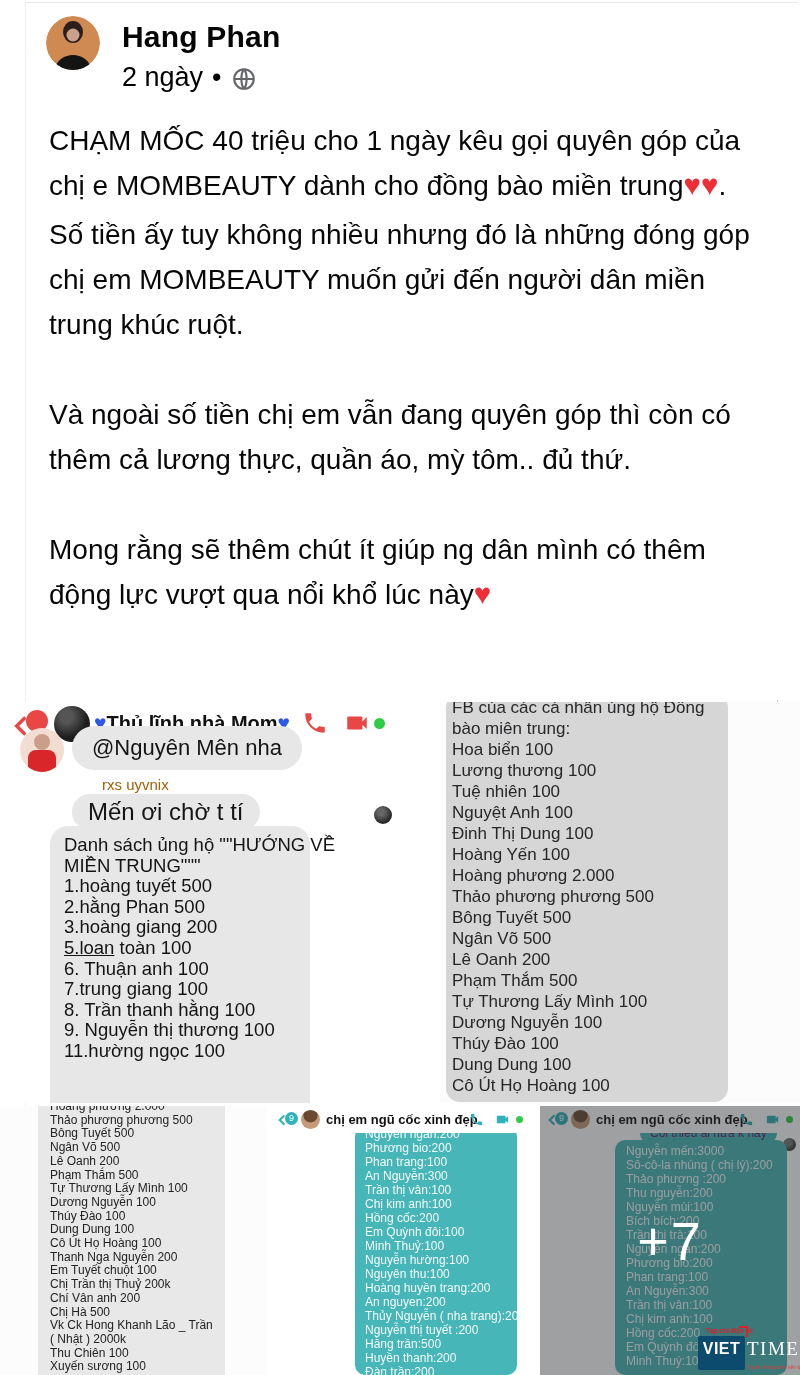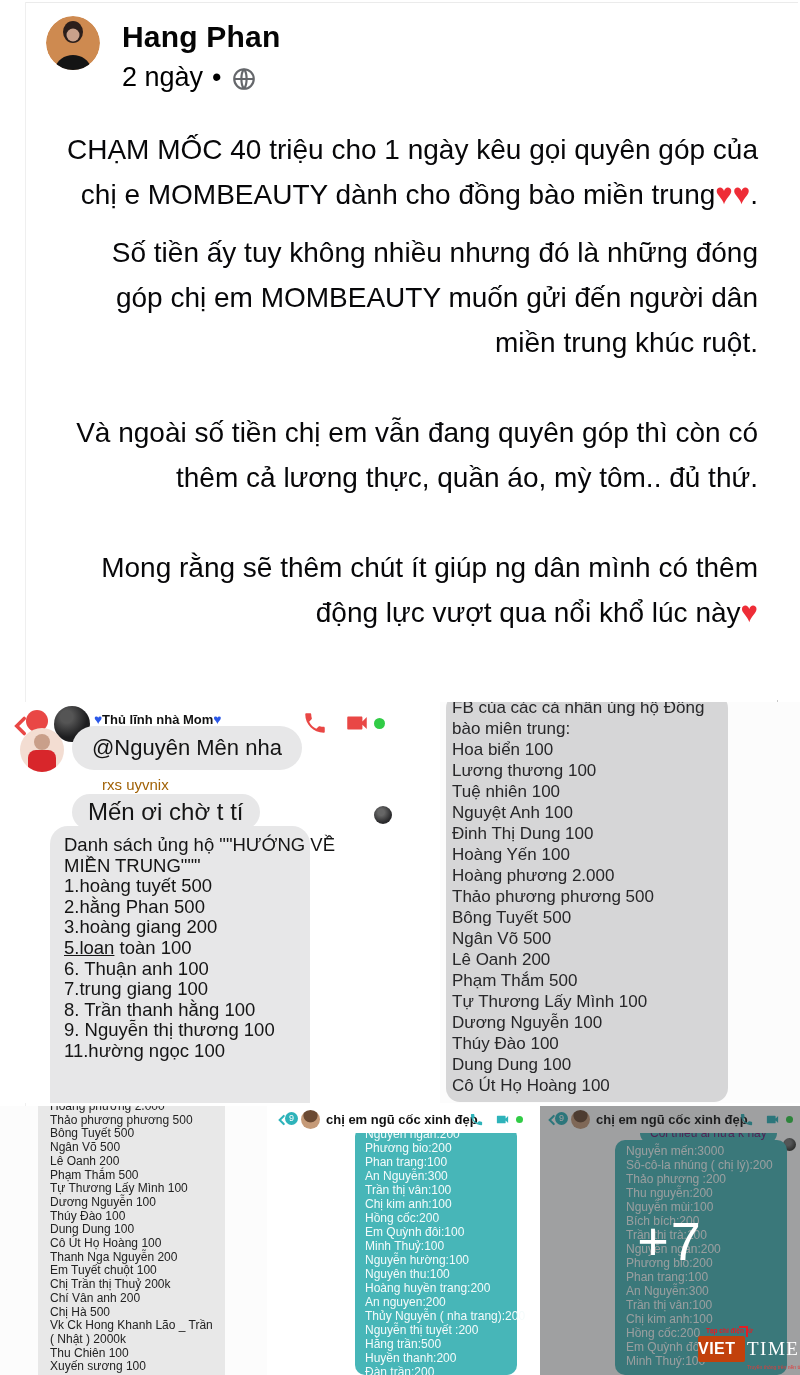--- a/index.html
+++ b/index.html
@@ -12,21 +12,21 @@
   .edge-artifact{left:777px;top:700px;width:1px;height:14px;background:#c9c9c9;}
 
   
   .ph-avatar{left:46px;top:16px;width:54px;height:54px;border-radius:50%;overflow:hidden;}
   .ph-name{left:122px;top:20px;font-size:30px;font-weight:bold;color:#050505;letter-spacing:.2px;}
   .ph-meta{left:122px;top:62px;font-size:27px;color:#000000;display:flex;align-items:center;gap:9px;}
   .globe{width:26px;height:26px;margin-top:2px;}
 
   
   .post-text{left:45px;top:114px;width:726px;font-size:28px;line-height:45px;color:#070709;}
-  .post-text p{margin:13px;text-align:right;}
+  .post-text p{margin:4px;}
   .post-text p.gap{margin-bottom:45px;}
   .heart{color:#ee2d37;font-size:1.05em;line-height:1;}
   .heart.blue{color:#2b58e8;}
 
   
   .photo{overflow:hidden;background:#fdfdfd;}
   #photo1{left:0;top:702px;width:437px;height:401px;background:#fff;}
   #photo2{left:440px;top:702px;width:360px;height:401px;background:#fcfcfc;}
   #photo3{left:0;top:1106px;width:267px;height:269px;background:#fcfcfc;}
   #photo4{left:270px;top:1106px;width:267px;height:269px;background:#fff;}
@@ -37,21 +37,21 @@
   .msg-lines div{white-space:nowrap;}
   .chev{display:inline-block;}
   .badge{border-radius:50%;color:#fff;text-align:center;}
   .gdot{border-radius:50%;background:#31cc46;}
 
   
   .c1-chev{left:8px;top:10px;width:26px;height:28px;color:#e94745;}
   .c1-badge{left:26px;top:8px;width:22px;height:22px;background:#e94745;font-size:15px;line-height:22px;font-weight:bold;}
   .c1-avatar{left:54px;top:4px;width:36px;height:36px;border-radius:50%;
              background:radial-gradient(circle at 35% 30%,#555 0 18%,#1d1d1f 60%);}
-  .c1-title{left:94px;top:10px;font-size:13px;font-weight:bold;color:#111;white-space:nowrap;}
+  .c1-title{left:94px;top:10px;font-size:20px;font-weight:bold;color:#111;white-space:nowrap;}
   .c1-phone{left:302px;top:8px;width:26px;height:26px;color:#e94745;}
   .c1-video{left:342px;top:8px;width:30px;height:26px;color:#e94745;}
   .c1-gdot{left:374px;top:16px;width:11px;height:11px;}
   .c1-mavatar{left:20px;top:26px;width:44px;height:44px;border-radius:50%;overflow:hidden;
               background:#f3ddd2;}
   .c1-mavatar .head{position:absolute;left:14px;top:6px;width:16px;height:16px;border-radius:50%;background:#c99f8a;}
   .c1-mavatar .dress{position:absolute;left:8px;top:22px;width:28px;height:22px;border-radius:8px 8px 0 0;background:#d8262b;}
   .c1-mention{left:72px;top:24px;height:44px;padding:0 20px;font-size:22px;line-height:44px;border-radius:22px;}
   .c1-hint{left:102px;top:74px;font-size:15px;color:#a16207;}
   .c1-msg{left:72px;top:92px;height:36px;padding:0 16px;font-size:24px;line-height:36px;border-radius:18px;}
@@ -90,22 +90,22 @@
   .c5-bubble{left:75px;top:34px;width:172px;height:235px;}
   .c5-lines{left:86px;top:38px;}
   .dim{left:0;top:0;right:0;bottom:0;background:rgba(42,45,46,.45);}
   .more{left:0;top:0;right:0;bottom:0;display:flex;align-items:center;justify-content:center;
         color:#fff;font-size:54px;font-weight:500;letter-spacing:2px;}
 
   
   .wm{left:158px;top:220px;width:102px;height:49px;}
   .wm-label{position:absolute;left:8px;top:1px;font-size:6.5px;font-weight:bold;color:#e31e24;white-space:nowrap;}
   .wm-bracket{position:absolute;left:41px;top:0;width:7px;height:9px;border-top:2px solid #e31e24;border-right:2px solid #e31e24;}
-  .wm-viet{position:absolute;left:0;top:10px;width:47px;height:26px;background:#c2410c;border-radius:2px;
-           color:#fff;font-weight:bold;font-size:16px;line-height:26px;letter-spacing:.5px;}
+  .wm-viet{position:absolute;left:0;top:10px;width:47px;height:34px;background:#0c4a6e;border-radius:2px;
+           color:#fff;font-weight:bold;font-size:16px;line-height:26px;text-align:center;letter-spacing:.5px;}
   .wm-times{position:absolute;left:49px;top:12px;font-family:"Liberation Serif","DejaVu Serif",serif;
             font-size:19px;color:#fff;letter-spacing:1.5px;}
   .wm-tagline{position:absolute;left:49px;top:38px;font-size:5px;color:#e33a3a;white-space:nowrap;}
 </style>
 </head>
 <body>
 
 <div class="abs frame-top"></div>
 <div class="abs frame-left"></div>
 <div class="abs edge-artifact"></div>

